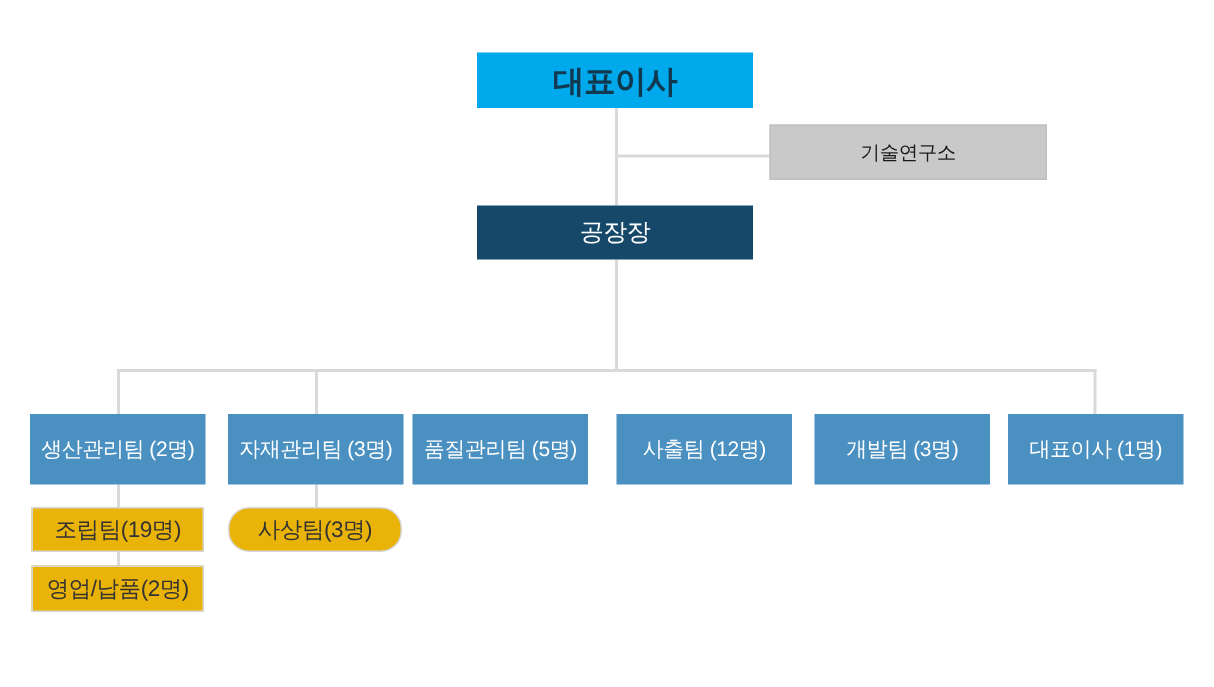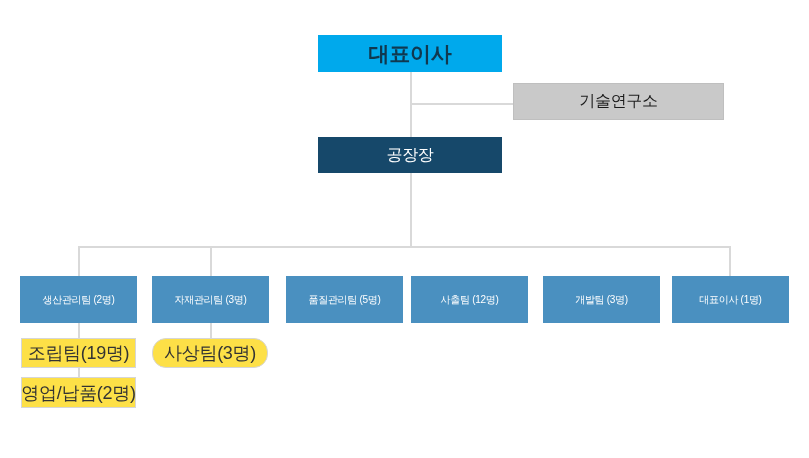--- a/index.html
+++ b/index.html
@@ -24,50 +24,50 @@
     white-space: nowrap;
     letter-spacing: -0.3px;
   }
   .node-ceo {
     left: 318px; top: 35px; width: 184px; height: 37px;
     background: var(--ceo_bg, #00A9EC);
     color: var(--ceo_text, #10384F);
     font-size: 21px; font-weight: 600;
   }
   .node-research {
-    left: 513px; top: 83px; width: 211px; height: 37px;
+    left: 513px; top: 83px; width: 185px; height: 37px;
     background: var(--research_bg, #C9C9C9);
     border: 1px solid #BFBFBF;
     color: var(--research_text, #1A1A1A);
-    font-size: 16px; font-weight: 500;
+    font-size: 13px; font-weight: 500;
   }
   .node-factory {
     left: 318px; top: 137px; width: 184px; height: 36px;
     background: var(--factory_bg, #16486A);
     color: var(--factory_text, #FFFFFF);
     font-size: 16px; font-weight: 500;
   }
   .team {
     top: 276px; height: 47px; width: 117px;
     background: var(--team_bg, #4A90C0);
     color: var(--team_text, #FFFFFF);
-    font-size: 10px; font-weight: 500;
+    font-size: 14px; font-weight: 500;
   }
   .team-0 { left: 20px; }
   .team-1 { left: 152px; }
-  .team-2 { left: 286px; }
+  .team-2 { left: 275px; }
   .team-3 { left: 411px; }
   .team-4 { left: 543px; }
   .team-5 { left: 672px; }
   .sub {
     width: 115px; height: 30px;
-    background: #fde047;
+    background: #eab308;
     border: 1px solid var(--sub_border, #D6D6D6);
     color: var(--sub_text, #333333);
-    font-size: 18px; font-weight: 400;
+    font-size: 15px; font-weight: 400;
   }
   .sub-0 { left: 21px; top: 338px; }
   .sub-1 { left: 21px; top: 377px; height: 31px; text-align: center; }
   .sub-2 { left: 152px; top: 338px; width: 116px; border-radius: 14px; }
   .line {
     position: absolute;
     background: var(--connector, #D9D9D9);
   }
   .line-v { width: 2px; }
   .line-h { height: 2px; }

